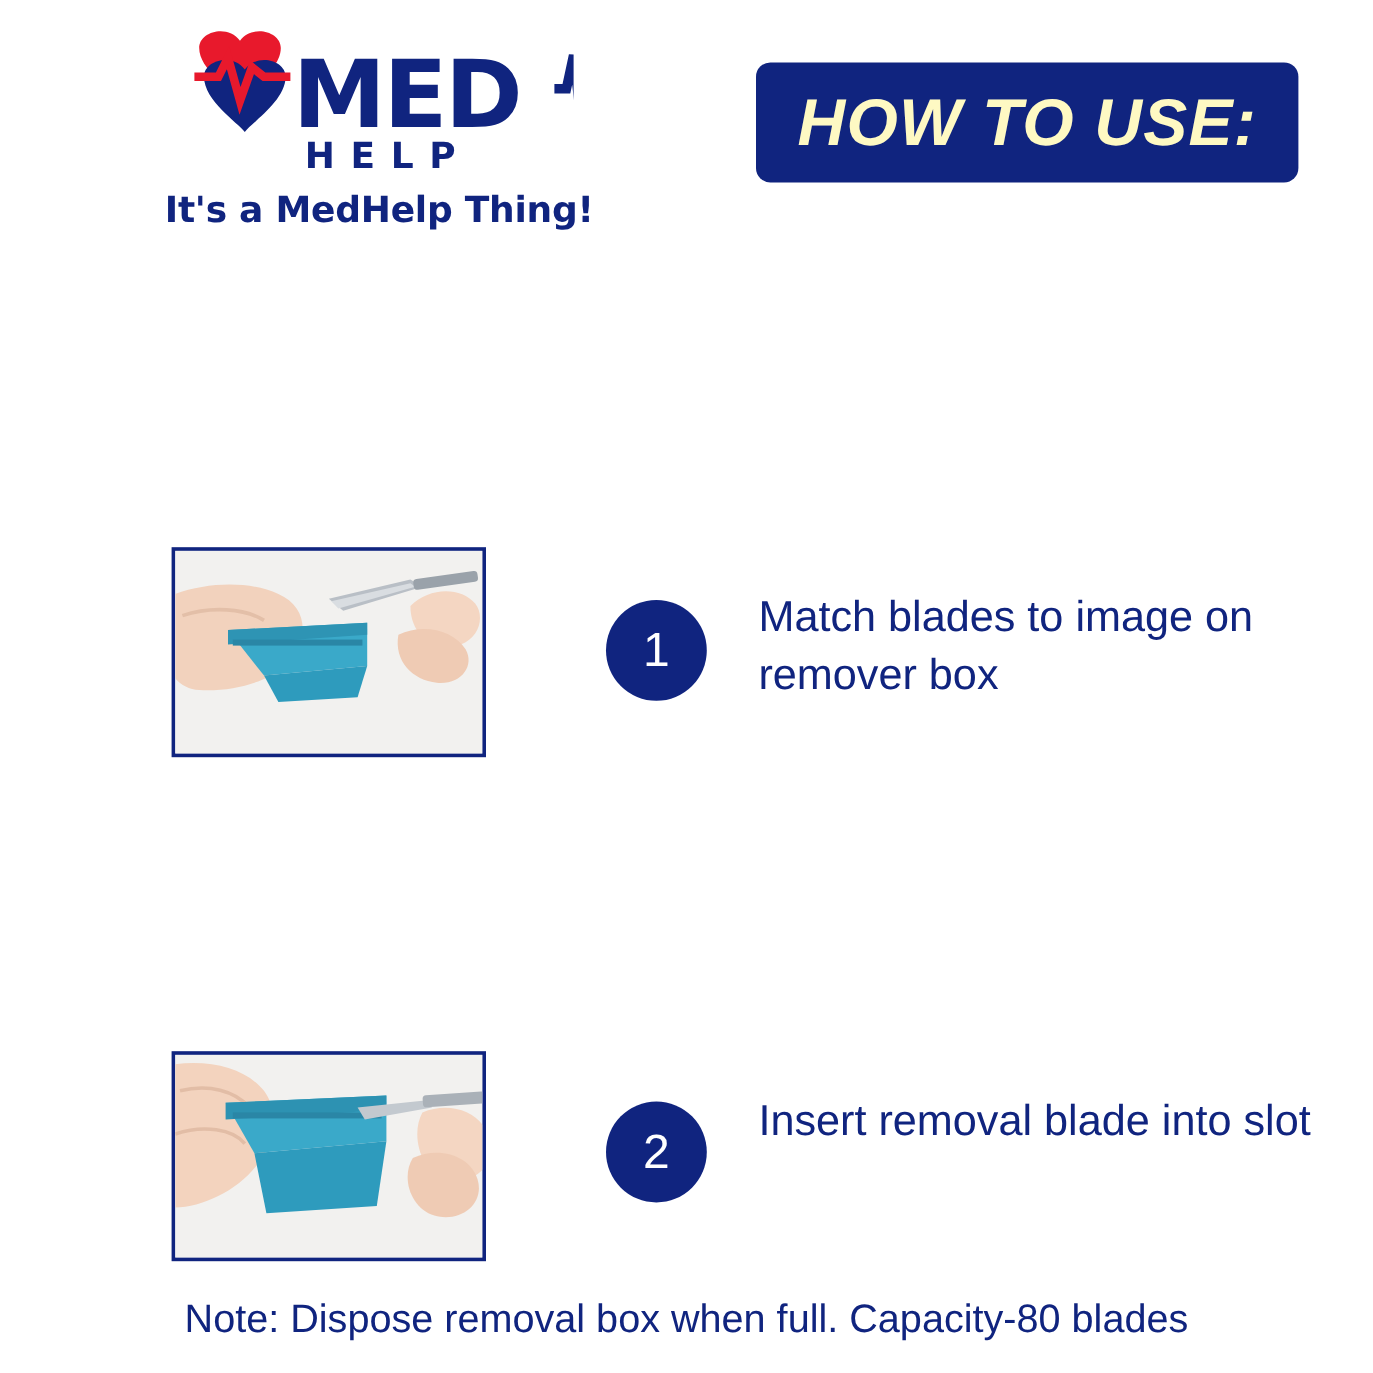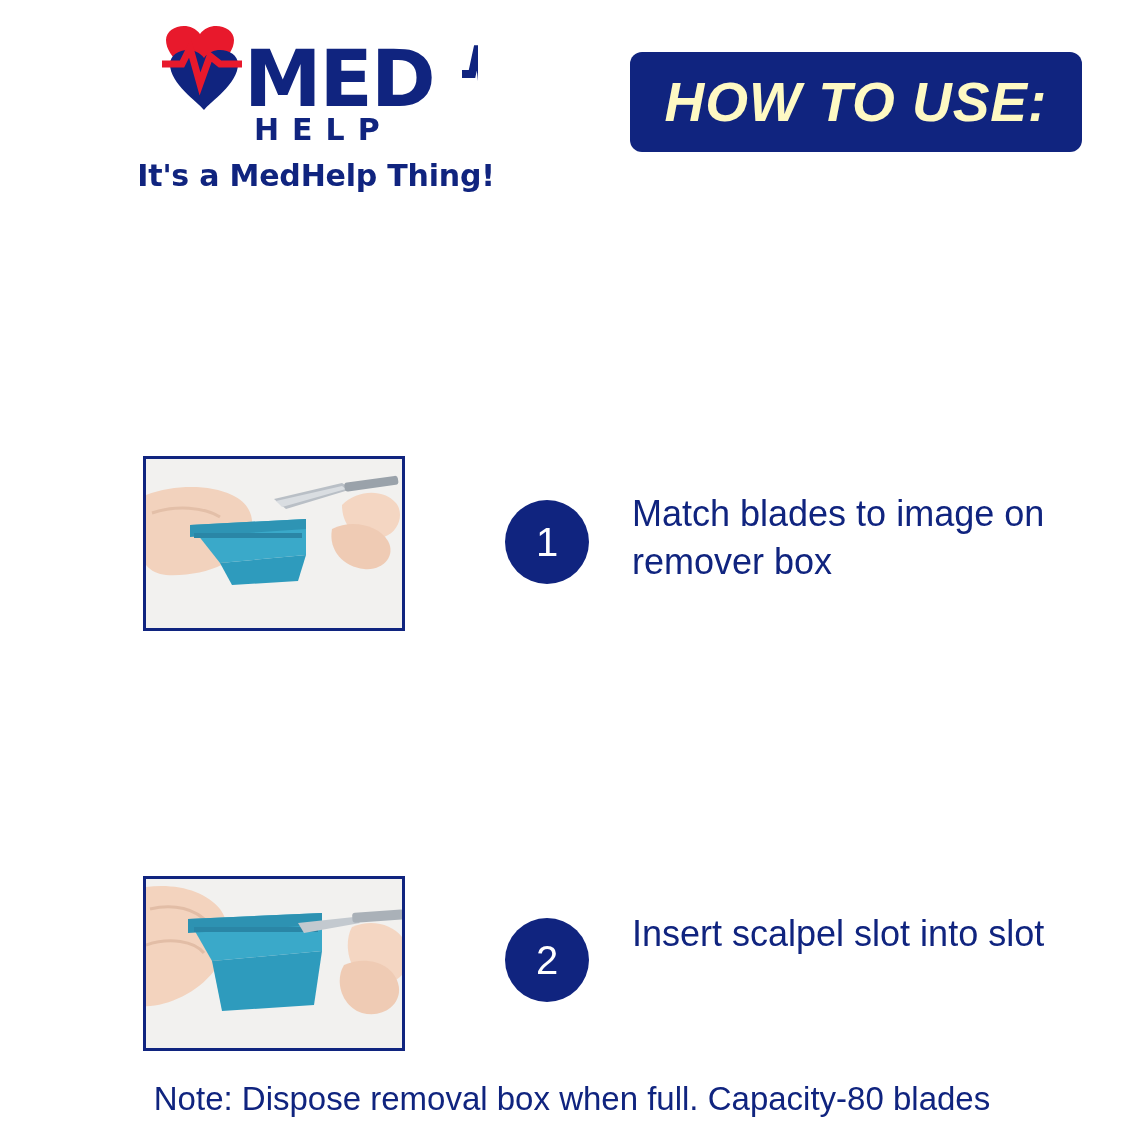--- a/index.html
+++ b/index.html
@@ -223,21 +223,21 @@
       <path d="M66 82 L176 72 L168 126 L76 132 Z" fill="#2e9bbd"></path>
 
       <path d="M152 44 L208 38 L214 44 L158 54 Z" fill="#c3c9cf"></path>
       <rect x="206" y="34" width="52" height="10" rx="3" fill="#aab1b8" transform="rotate(-4 206 34)"></rect>
 
       <path d="M206 48 C230 38, 256 48, 262 70 C268 92, 248 110, 226 104 C204 98, 196 66, 206 48 Z" fill="#f4d6c2"></path>
       <path d="M198 86 C220 76, 246 84, 252 104 C258 124, 238 140, 216 134 C196 128, 188 102, 198 86 Z" fill="#efcbb4"></path>
     </svg>
   </div>
   <div class="num-circle">2</div>
-  <div class="step-text">Insert scalpel slot into slot</div>
+  <div class="step-text">Insert removal blade into slot</div>
 </div>
 
 <div class="step-row" id="row-3">
   
   
   
 </div>
 
 <div class="step-row" id="row-4">
   

